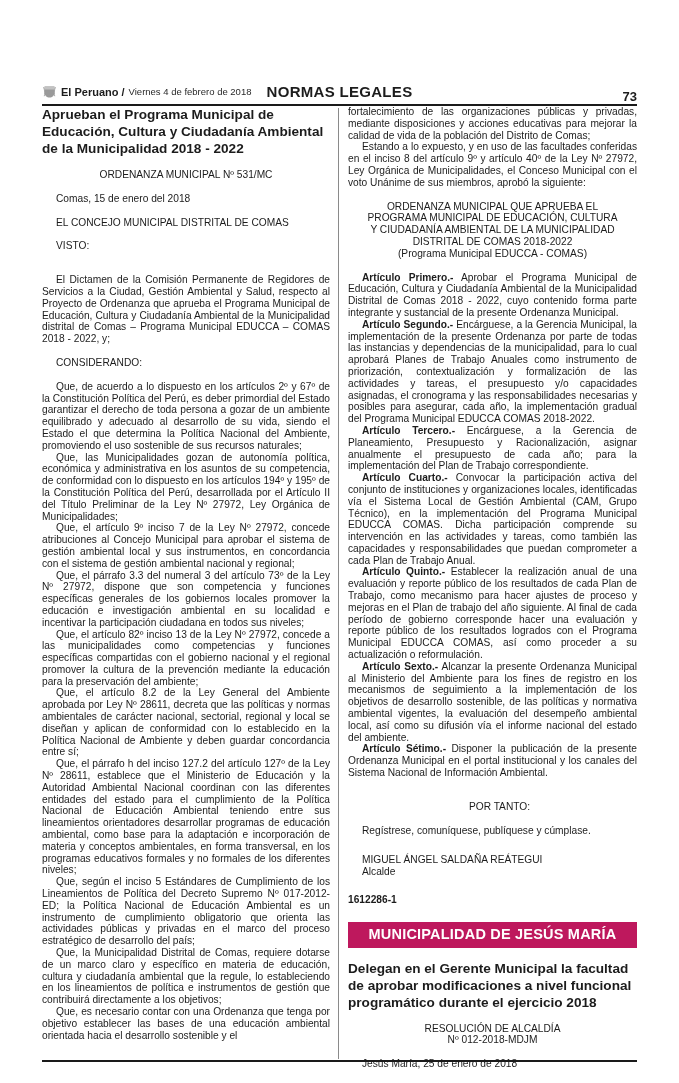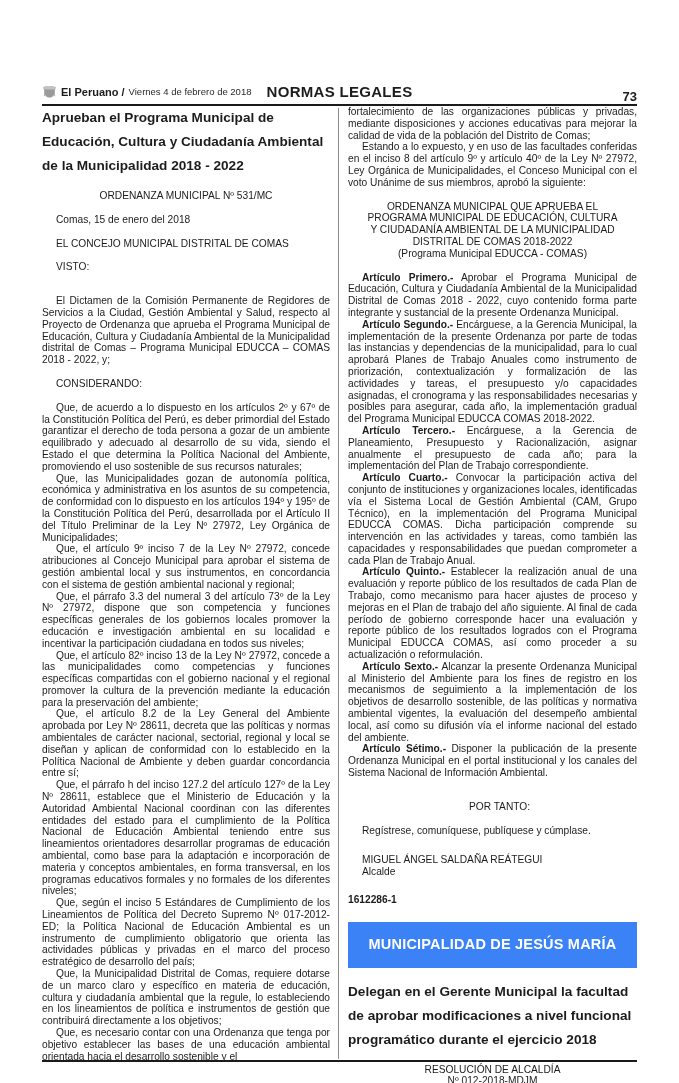--- a/index.html
+++ b/index.html
@@ -23,33 +23,33 @@
   }
   .mast-right{font-weight:700;font-size:13px;margin-top:10px;}
   
   .col{position:absolute;top:106px;font-size:10.2px;line-height:11.8px;}
   .col-left{left:42px;width:288px;}
   .col-right{left:348px;width:289px;}
   .col-divider{position:absolute;top:108px;bottom:24px;left:338px;width:1px;background:#8a8a8a;}
   .footer-rule{position:absolute;left:42px;width:595px;top:1060px;height:2px;background:#1a1a1a;}
   
   .blk{margin:0;}
-  .headline{font-weight:700;font-size:13.6px;line-height:24px;text-align:left;}
+  .headline{font-weight:700;font-size:13.6px;line-height:17px;text-align:left;}
   .center-bold{font-weight:400;text-align:center;margin-top:12px;margin-bottom:2px;}
   .label{padding-left:14px;margin-top:12px;}
   .gap{margin-top:12px;}
   .gap-lg{margin-top:22px;text-align:center;}
   .body{text-align:justify;text-indent:14px;}
   .body-flow{text-align:justify;}
   .signature-name{padding-left:14px;margin-top:18px;}
   .signature-role{padding-left:14px;}
   .pub-code{font-weight:700;margin-top:16px;}
   .banner{
-    background:#3b82f6;color:#ffffff;font-weight:700;font-size:14.5px;
-    text-align:center;padding:17px 2px;margin-top:16px;margin-bottom:12px;
+    background:#be185d;color:#ffffff;font-weight:700;font-size:14.5px;
+    text-align:center;padding:7px 2px;margin-top:16px;margin-bottom:12px;
     letter-spacing:0.2px;
   }
   .date-line{padding-left:14px;margin-top:12px;}
   .blk b{font-weight:700;}
 </style>
 </head>
 <body>
 
 <div class="page">
 

